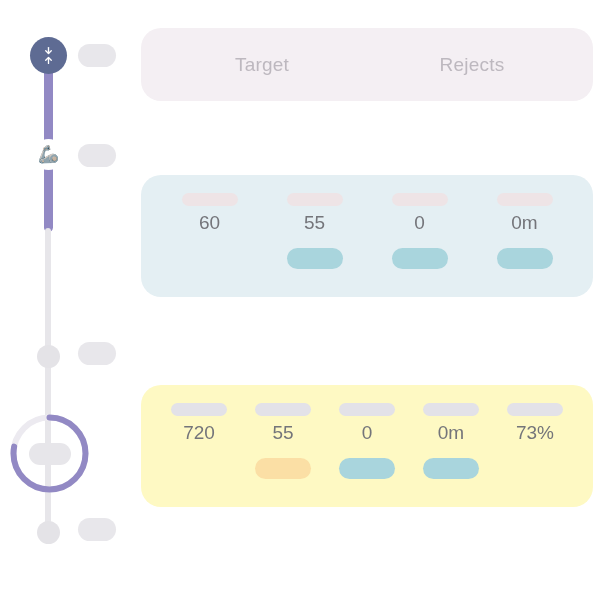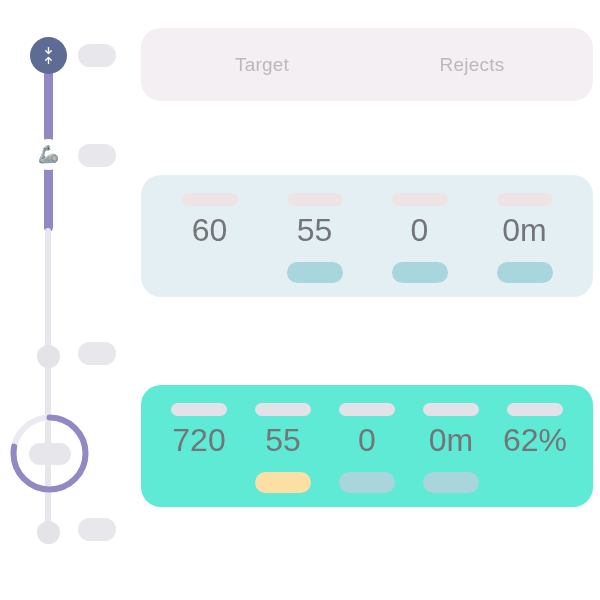--- a/index.html
+++ b/index.html
@@ -159,21 +159,21 @@
     padding: 16px 16px 14px 16px;
   }
   .metric-card.blue {
     top: 175px;
     height: 122px;
     background: #e4eff3;
   }
   .metric-card.cream {
     top: 385px;
     height: 122px;
-    background: #5eead4;
+    background: #fef9c3;
   }
 
   .cols {
     display: flex;
     height: 100%;
   }
   .col {
     flex: 1 1 0;
     display: flex;
     flex-direction: column;
@@ -182,21 +182,21 @@
   .skel {
     width: 56px;
     height: 13px;
     border-radius: 7px;
     margin-top: 2px;
   }
   .metric-card.blue .skel { background: #eee4e6; }
   .metric-card.cream .skel { background: #e3e2e8; }
 
   .value {
-    font-size: 32px;
+    font-size: 19px;
     color: #74757a;
     margin-top: 7px;
     line-height: 1.1;
     white-space: nowrap;
   }
   .bar {
     width: 56px;
     height: 21px;
     border-radius: 11px;
     margin-top: 14px;
@@ -297,20 +297,20 @@
           <div class="value">0</div>
           <div class="bar teal"></div>
         </div>
         <div class="col">
           <div class="skel"></div>
           <div class="value">0m</div>
           <div class="bar teal"></div>
         </div>
         <div class="col">
           <div class="skel"></div>
-          <div class="value">62%</div>
+          <div class="value">73%</div>
           <div class="bar none"></div>
         </div>
       </div>
     </div>
 
   </div>
 </div>
 
 </body></html>

